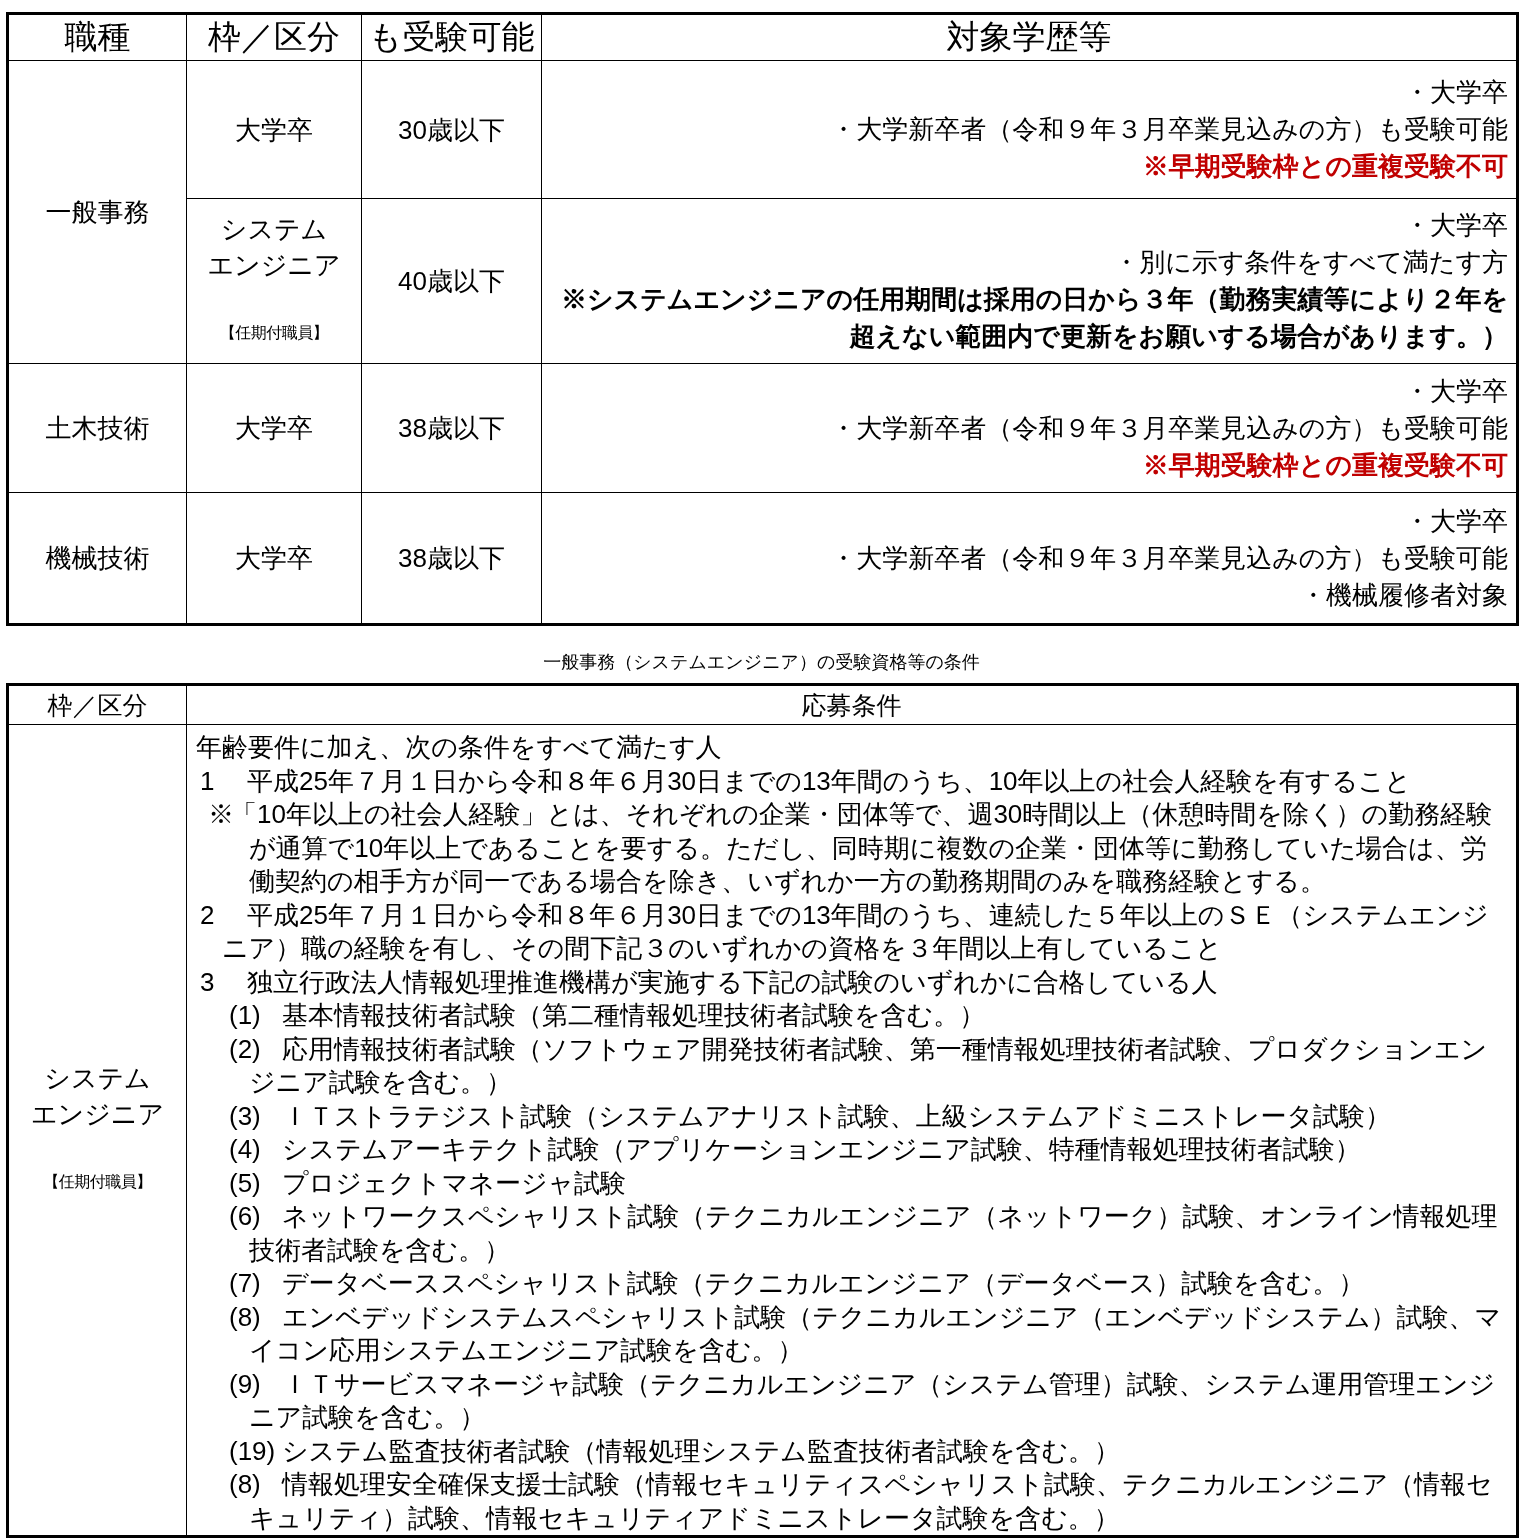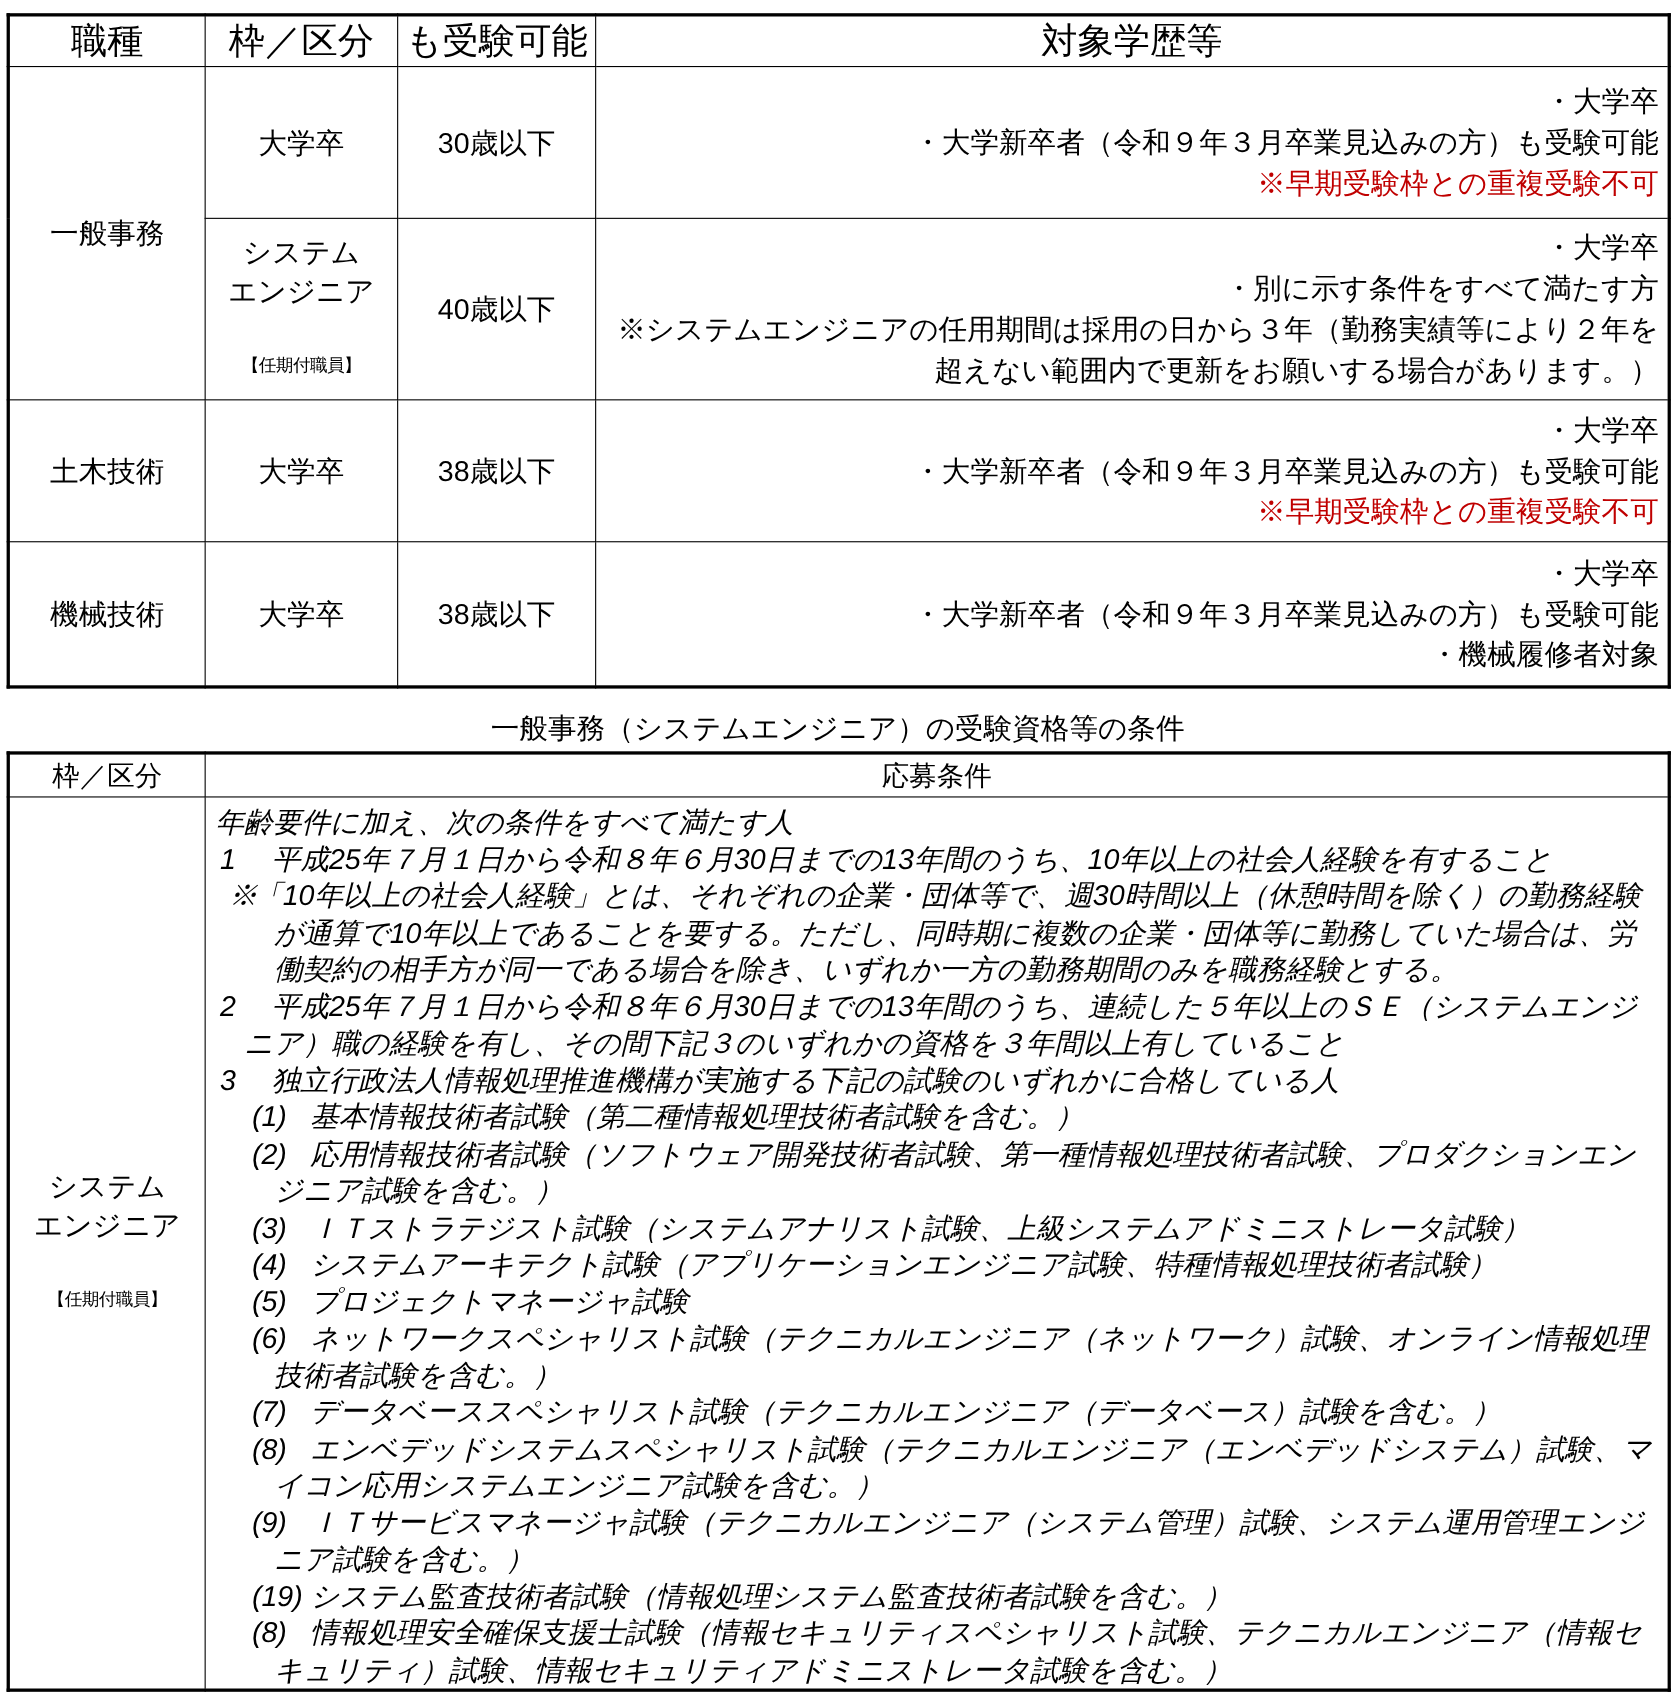--- a/index.html
+++ b/index.html
@@ -19,35 +19,35 @@
   #table1 thead th{height:34px;text-align:center;vertical-align:middle;font-size:33px;}
   td.jobcell, td.catcell, td.agecell{
     text-align:center;vertical-align:middle;line-height:36px;
   }
   td.catcell div.squeeze{font-size:16px;letter-spacing:-0.5px;margin-top:32px;}
   td.detailcell{
     vertical-align:middle;text-align:right;
     padding:4px 8px 4px 3px;line-height:37px;
   }
   .d-bullet{margin-left:11px;}
-  .d-note{padding-left:30px;text-indent:-30px;}
+  .d-note{padding-left:30px;text-indent:-30px;font-weight:bold;}
   .red{color:var(--red,#C00000);}
 
   
   .section-title{
     position:absolute;top:645px;left:0;width:1523px;
-    text-align:center;font-size:26px;line-height:34px;
+    text-align:center;font-size:18px;line-height:34px;
   }
 
   
   #table2 thead th{height:38px;text-align:center;vertical-align:middle;font-size:25px;}
   #table2 td.catcell{height:805px;}
   td.condcell{
     vertical-align:top;text-align:left;
-    padding:6px 10px 0 9px;line-height:33.5px;font-style:italic;
+    padding:6px 10px 0 9px;line-height:33.5px;
   }
   .c-intro{}
   .c-num{padding-left:26px;text-indent:-22px;}
   .c-num .mk{display:inline-block;width:47px;text-indent:0;}
   .c-note{padding-left:53px;text-indent:-41px;}
   .c-note .mk{display:inline-block;width:23px;text-indent:0;}
   .c-paren{padding-left:53px;text-indent:-20px;}
   .c-paren .mk{display:inline-block;width:53px;text-indent:0;}
 </style>
 </head>

